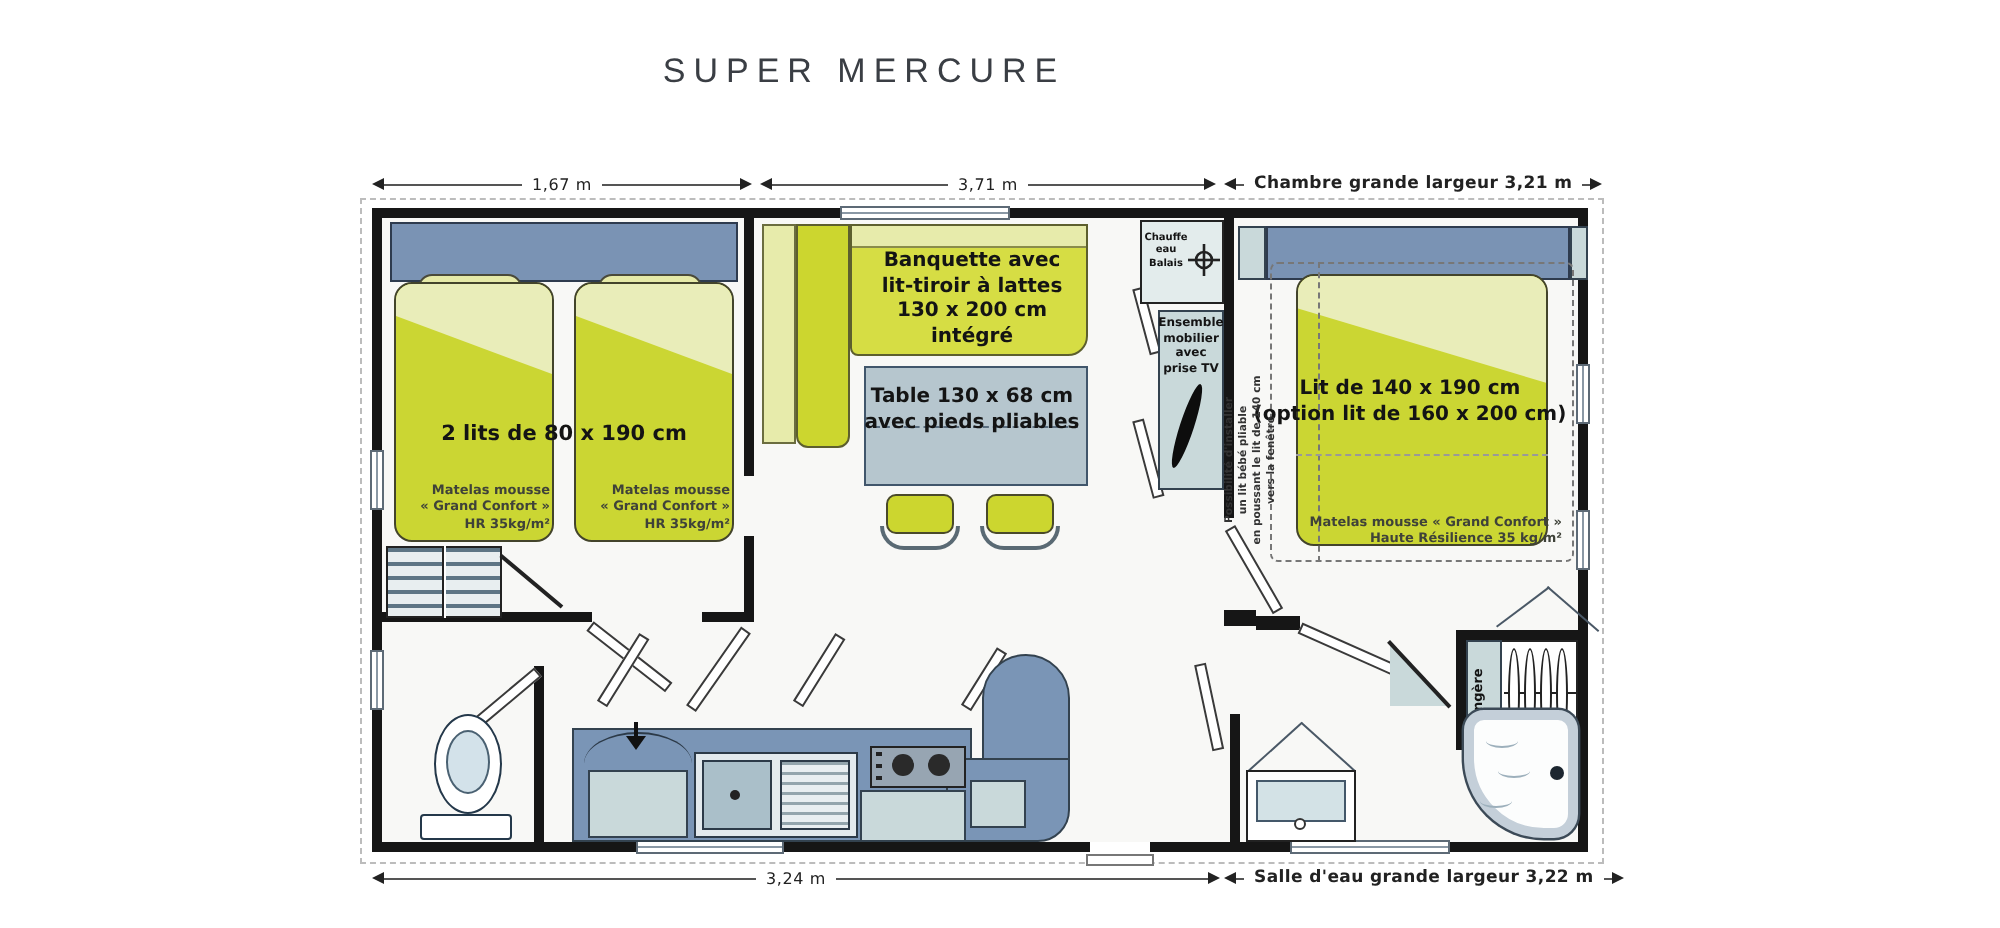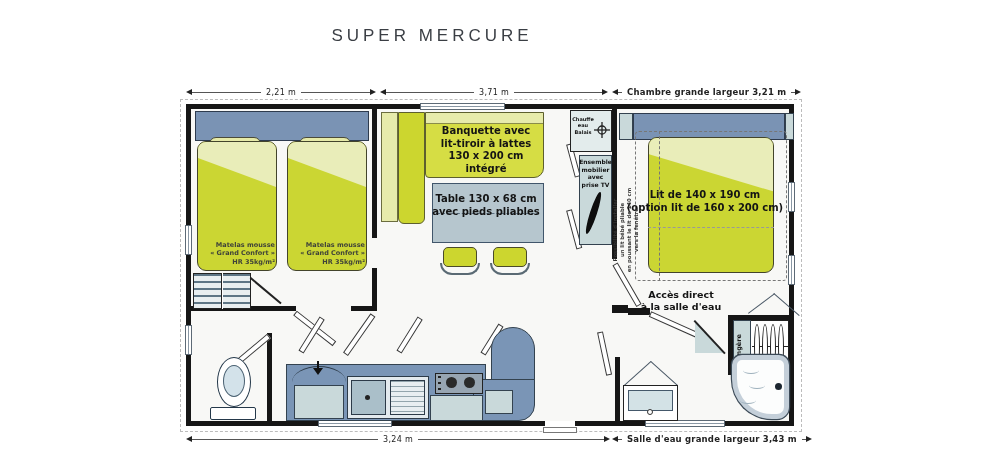--- a/index.html
+++ b/index.html
@@ -37,21 +37,21 @@
   .thinline{height:0;border-top:1.4px solid #4a5866;transform-origin:0 0;background:none}
 </style>
 </head>
 <body>
 
 <div class="title">SUPER MERCURE</div>
 
 <div class="dim" style="left:186px;top:86px;width:190px">
   <span class="al"></span>
     <span class="ln"></span>
-  <span class="lab">2,21 m</span>
+  <span class="lab">1,67 m</span>
   <span class="ln"></span>
     <span class="ar"></span>
 </div>
 <div class="dim" style="left:380px;top:86px;width:228px">
   <span class="al"></span>
     <span class="ln"></span>
   <span class="lab">3,71 m</span>
   <span class="ln"></span>
     <span class="ar"></span>
 </div>
@@ -65,21 +65,21 @@
 <div class="dim" style="left:186px;top:433px;width:424px">
   <span class="al"></span>
     <span class="ln"></span>
   <span class="lab">3,24 m</span>
   <span class="ln"></span>
     <span class="ar"></span>
 </div>
 <div class="dim bold" style="left:612px;top:433px;width:182px">
   <span class="al"></span>
     <span class="ln"></span>
-  <span class="lab">Salle d'eau grande largeur 3,43 m</span>
+  <span class="lab">Salle d'eau grande largeur 3,22 m</span>
   <span class="ln"></span>
     <span class="ar"></span>
 </div>
 
 <div class="outer-dash"></div>
 
 <div class="plan">
 
   <div class="wall" style="left:181px;top:0;width:5px;height:129px"></div>
   <div class="wall" style="left:181px;top:159px;width:5px;height:42px"></div>
@@ -119,20 +119,21 @@
 
   <div class="hb" style="left:4px;top:2px;width:174px;height:30px"></div>
   <div class="pillow" style="left:18px;top:28px;width:52px;height:16px"></div>
   <div class="pillow" style="left:108px;top:28px;width:52px;height:16px"></div>
   <div class="mattress" style="left:6px;top:32px;width:80px;height:130px">
     <div class="sheet" style="height:50px;clip-path:polygon(0 0,100% 0,100% 90%,0 32%)"></div>
   </div>
   <div class="mattress" style="left:96px;top:32px;width:80px;height:130px">
     <div class="sheet" style="height:50px;clip-path:polygon(0 0,100% 0,100% 90%,0 32%)"></div>
   </div>
+  <div class="lbl" style="left:0;top:102px;width:182px;font-size:10.5px">2 lits de 80 x 190 cm</div>
   <div class="tiny" style="left:8px;top:132px;width:76px">Matelas mousse
 « Grand Confort »
 HR 35kg/m²</div>
   <div class="tiny" style="left:98px;top:132px;width:76px">Matelas mousse
 « Grand Confort »
 HR 35kg/m²</div>
   <div style="left:2px;top:164px;width:58px;height:36px;border:1px solid #222;background:repeating-linear-gradient(#5d7585 0 2px,#e8eef0 2px 7px)"></div>
   <div style="left:30px;top:164px;width:2px;height:36px;background:#fff;border-left:1px solid #222"></div>
   <div style="left:60px;top:168px;width:40px;height:2px;background:#222;transform:rotate(40deg);transform-origin:0 0"></div>
 
@@ -182,27 +183,27 @@
   <div class="pillow" style="left:462px;top:30px;width:44px;height:17px"></div>
   <div class="pillow" style="left:524px;top:30px;width:44px;height:17px"></div>
   <div class="mattress" style="left:457px;top:28px;width:126px;height:136px">
     <div class="sheet" style="height:58px;clip-path:polygon(0 0,100% 0,100% 92%,0 28%)"></div>
   </div>
   <div style="left:444px;top:22px;width:152px;height:150px;border:1.3px dashed #777;border-radius:4px"></div>
   <div style="left:468px;top:22px;width:0;height:150px;border-left:1.3px dashed #777"></div>
   <div style="left:457px;top:118px;width:126px;height:0;border-top:1.3px dashed #999"></div>
   <div class="lbl" style="left:430px;top:80px;width:168px;font-size:10px">Lit de 140 x 190 cm
 (option lit de 160 x 200 cm)</div>
+  <div class="tiny" style="left:440px;top:148px;width:150px">Matelas mousse « Grand Confort »
+Haute Résilience 35 kg/m²</div>
   <div class="vtext tiny" style="left:389px;top:104px;width:98px;height:34px;font-size:5.3px;color:#333">Possibilité d'installer
 un lit bébé pliable
 en poussant le lit de 140 cm
 vers la fenêtre</div>
 
-  <div class="lbl" style="left:430px;top:180px;width:120px;font-size:9.5px">Accès direct
-à la salle d'eau</div>
 
   <div style="left:542px;top:211px;width:56px;height:54px;background:#fff;border:1px solid #222"></div>
   <div class="teal" style="left:542px;top:211px;width:18px;height:54px"></div>
   <div style="left:561px;top:237px;width:37px;height:1px;background:#222"></div>
   <div style="left:563px;top:215px;width:6px;height:46px;border:1px solid #222;border-radius:50%;background:#fff"></div>
   <div style="left:571px;top:215px;width:6px;height:46px;border:1px solid #222;border-radius:50%;background:#fff"></div>
   <div style="left:579px;top:215px;width:6px;height:46px;border:1px solid #222;border-radius:50%;background:#fff"></div>
   <div style="left:587px;top:215px;width:6px;height:46px;border:1px solid #222;border-radius:50%;background:#fff"></div>
   <div class="vtext lbl" style="left:530px;top:233px;width:40px;height:12px;font-size:6.5px">Lingère</div>
   <div class="thinline" style="left:557px;top:204px;width:33px;transform:rotate(-37deg)"></div>

